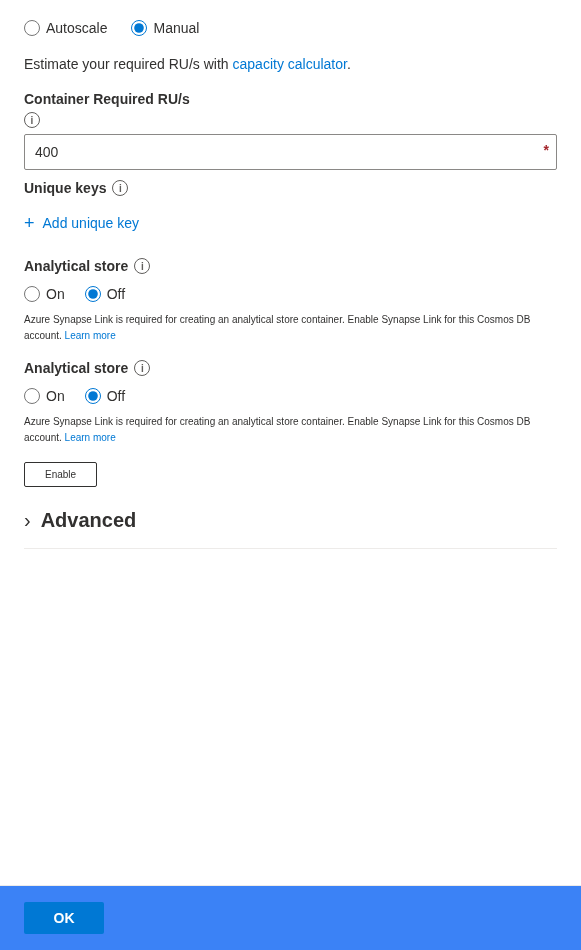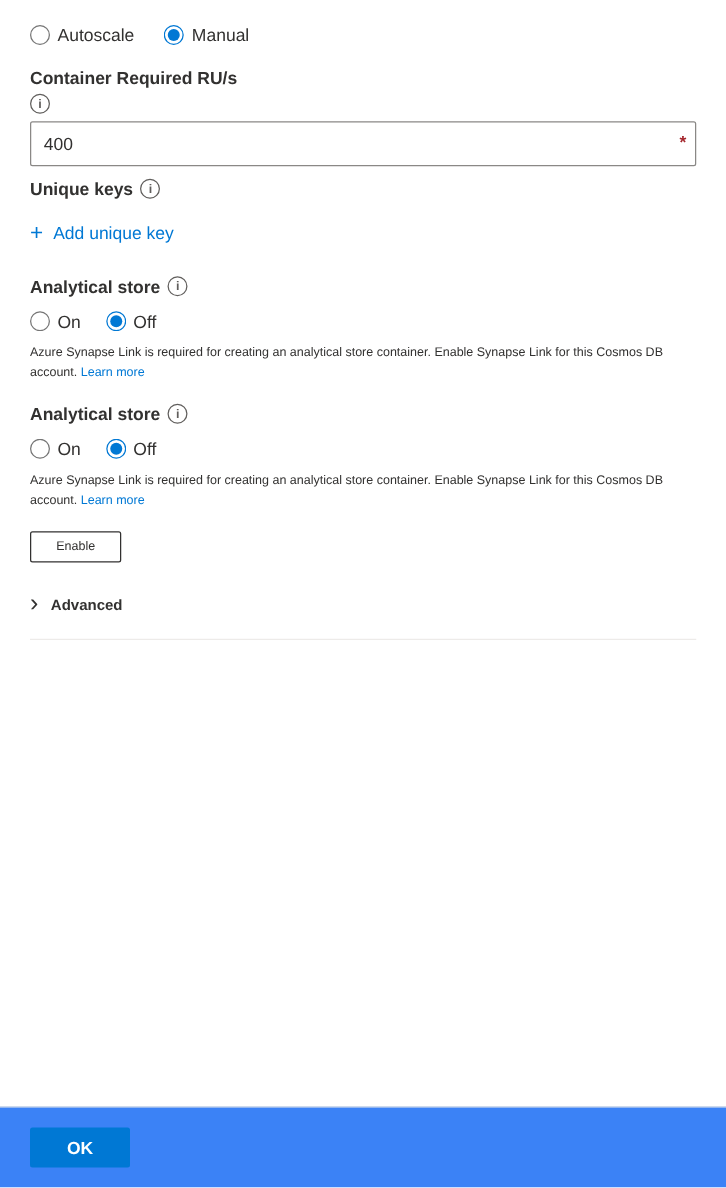--- a/index.html
+++ b/index.html
@@ -212,21 +212,21 @@
       cursor: pointer;
       margin-bottom: 16px;
     }
 
     .chevron-icon {
       font-size: 14px;
       color: #323130;
     }
 
     .advanced-label {
-      font-size: 12px;
+      font-size: 20px;
       font-weight: 700;
       color: #323130;
     }
 
     
     .divider {
       border: none;
       border-top: 1px solid #edebe9;
       margin: 4px 0 0 0;
     }
@@ -264,20 +264,23 @@
         <input type="radio" name="throughput" style="">
         <span class="radio-label">Autoscale</span>
       </label>
       <label class="radio-option">
         <input type="radio" name="throughput" checked="" style="">
         <span class="radio-label">Manual</span>
       </label>
     </div>
 
     
+    <p class="capacity-text">
+      <span>Estimate your required RU/s with </span><a href="#">capacity calculator</a><span>.</span>
+    </p>
 
     
     <div class="field-label">
       <span>Container Required RU/s</span>
       <span class="info-icon">i</span>
     </div>
     <div class="input-wrapper">
       <input type="text" value="400" style="">
       <span class="required-star">*</span>
     </div>

